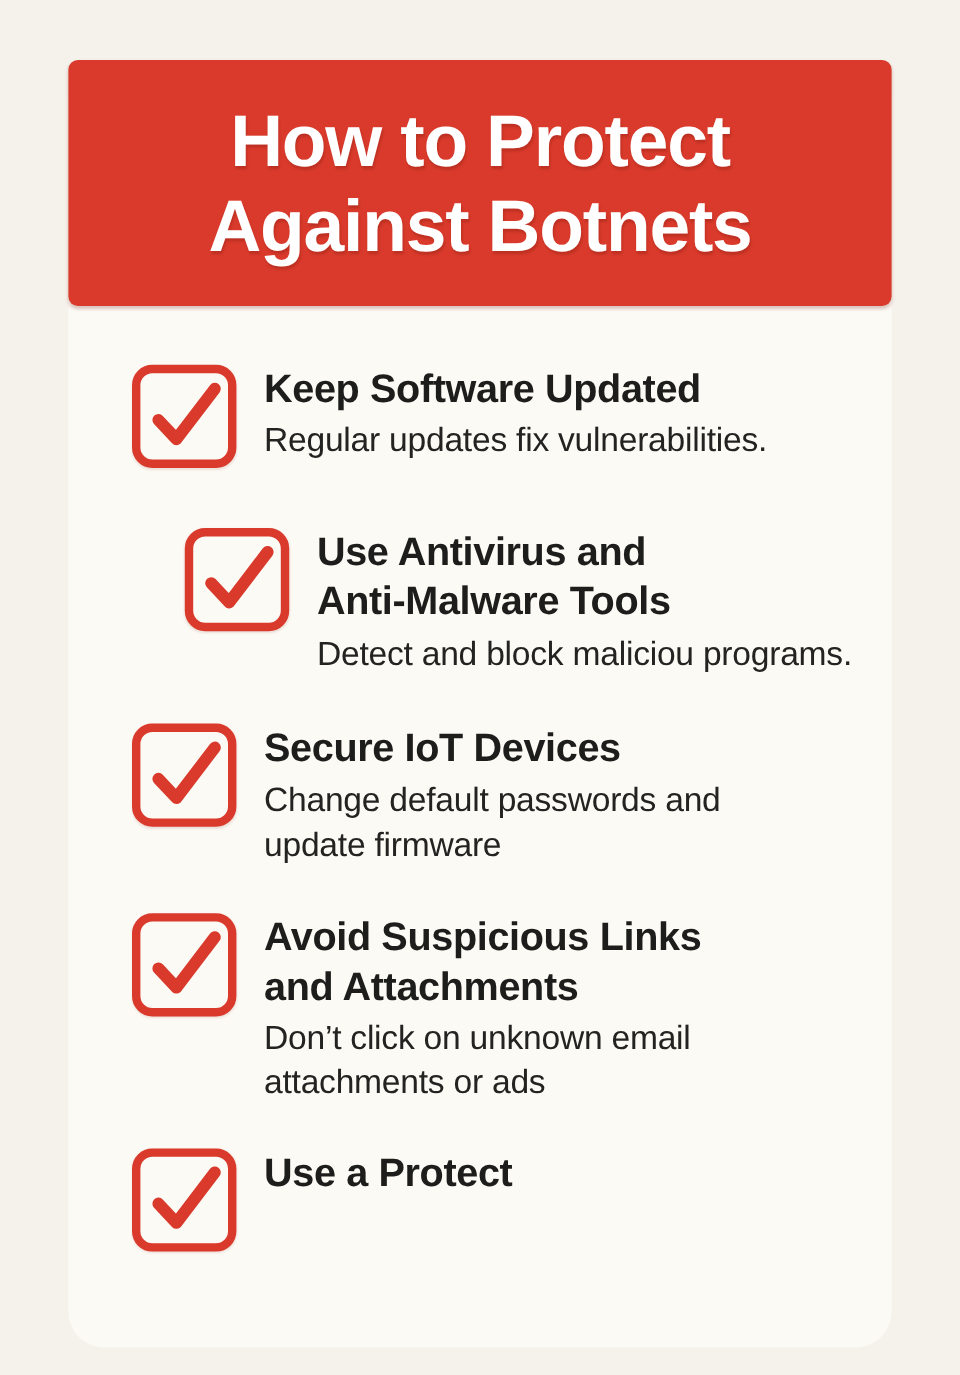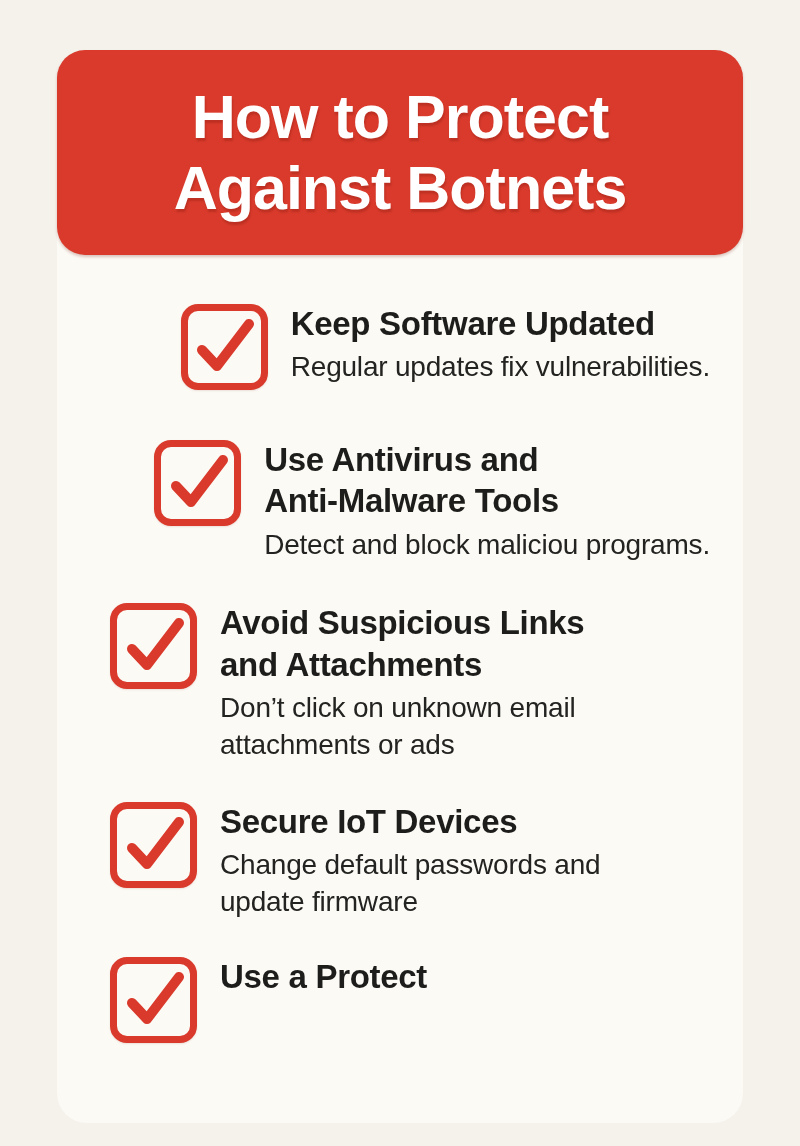--- a/index.html
+++ b/index.html
@@ -28,21 +28,21 @@
     background: var(--card);
     border-radius: 30px;
   }
   .header-banner {
     position: absolute;
     left: 0;
     top: 0;
     width: 686px;
     height: 205px;
     background: var(--accent);
-    border-radius: 28px;
+    border-radius: 8px;
     display: flex;
     align-items: center;
     justify-content: center;
     box-shadow: 0 2px 3px rgba(120, 30, 20, 0.25);
   }
   .header-title {
     color: #ffffff;
     font-size: 61px;
     font-weight: bold;
     line-height: 1.15;
@@ -56,21 +56,21 @@
     position: absolute;
     left: 53px;
     top: 252px;
     width: 600px;
   }
   .checklist-item {
     display: flex;
     align-items: flex-start;
     gap: 23px;
   }
-  .checklist-item:nth-child(1) { margin-bottom: 48px; justify-content: flex-end; }
+  .checklist-item:nth-child(1) { margin-bottom: 48px; }
   .checklist-item:nth-child(2) { margin-bottom: 38px; justify-content: flex-end; }
   .checklist-item:nth-child(3) { margin-bottom: 36px; }
   .checklist-item:nth-child(4) { margin-bottom: 34px; }
   .checkbox {
     flex: none;
     width: 87px;
     height: 86px;
     border: 7px solid var(--accent);
     border-radius: 17px;
     background: var(--card);
@@ -144,39 +144,39 @@
 
     <div class="checklist-item">
       <div class="checkbox">
         <span>
             <svg width="64" height="62" viewBox="0 0 64 62">
               <path d="M10 34 L25 50 L57 8" fill="none" stroke="#d93a2b" stroke-width="10" stroke-linecap="round" stroke-linejoin="round"></path>
             </svg>
           </span>
       </div>
       <div class="item-text">
-        <h2 class="item-title">Avoid Suspicious Links
-and Attachments</h2>
-        <p class="item-description">Don’t click on unknown email
-attachments or ads</p>
+        <h2 class="item-title">Secure IoT Devices</h2>
+        <p class="item-description">Change default passwords and
+update firmware</p>
       </div>
     </div>
 
     <div class="checklist-item">
       <div class="checkbox">
         <span>
             <svg width="64" height="62" viewBox="0 0 64 62">
               <path d="M10 34 L25 50 L57 8" fill="none" stroke="#d93a2b" stroke-width="10" stroke-linecap="round" stroke-linejoin="round"></path>
             </svg>
           </span>
       </div>
       <div class="item-text">
-        <h2 class="item-title">Secure IoT Devices</h2>
-        <p class="item-description">Change default passwords and
-update firmware</p>
+        <h2 class="item-title">Avoid Suspicious Links
+and Attachments</h2>
+        <p class="item-description">Don’t click on unknown email
+attachments or ads</p>
       </div>
     </div>
 
     <div class="checklist-item">
       <div class="checkbox">
         <span>
             <svg width="64" height="62" viewBox="0 0 64 62">
               <path d="M10 34 L25 50 L57 8" fill="none" stroke="#d93a2b" stroke-width="10" stroke-linecap="round" stroke-linejoin="round"></path>
             </svg>
           </span>

